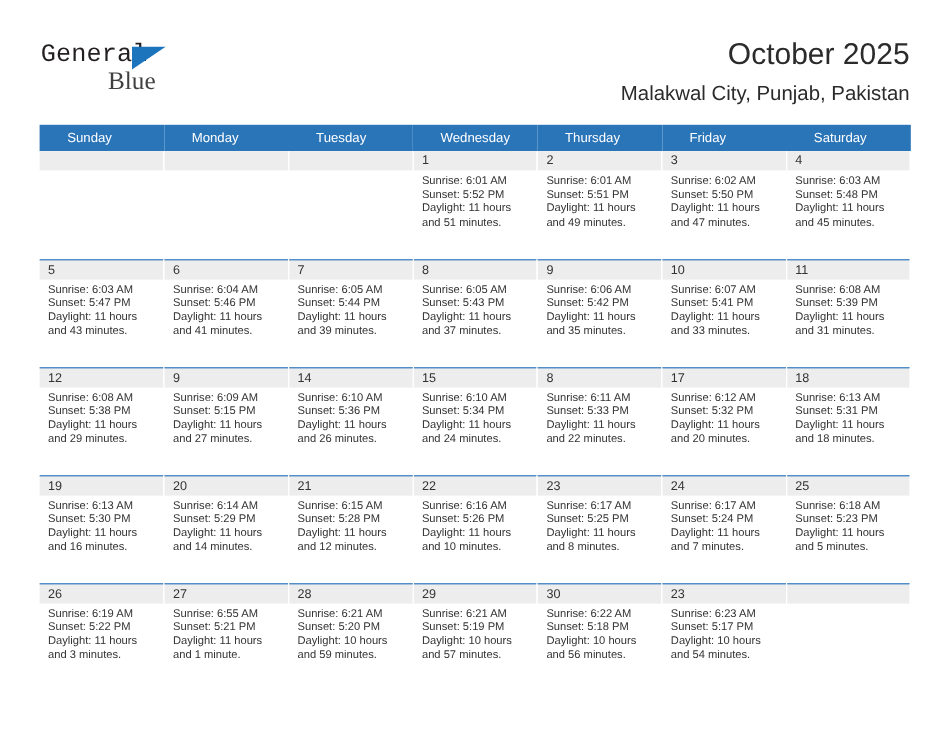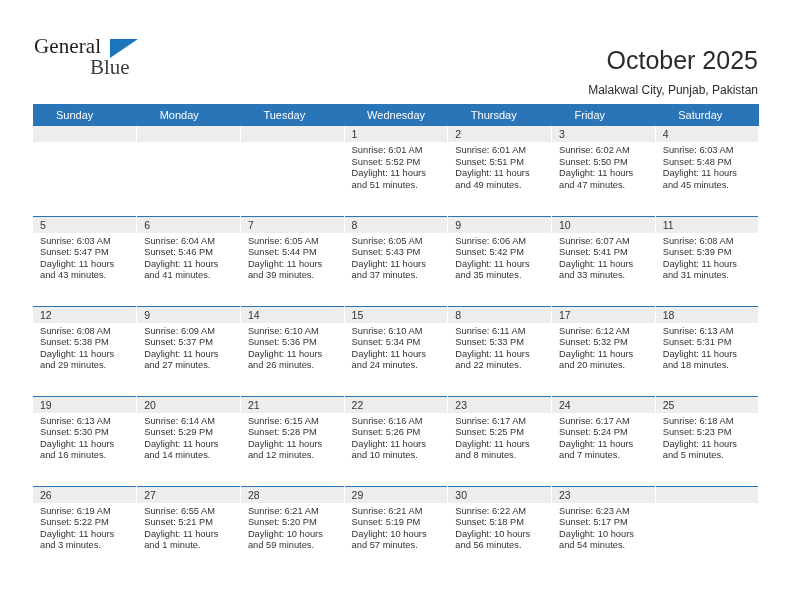--- a/index.html
+++ b/index.html
@@ -36,21 +36,21 @@
     width: 140px;
     height: 46px;
   }
   .logo-general {
     position: absolute;
     left: 0;
     top: 0;
     font-size: 21px;
     letter-spacing: 0.1px;
     color: #231f20;
-    font-family: Liberation Serif, serif;
+    font-family: Liberation Mono, monospace;
     line-height: 1;
   }
   .logo-tri {
     position: absolute;
     left: 76px;
     top: 3px;
     width: 0;
     height: 0;
     border-left: 28px solid #1c75bc;
     border-bottom: 19px solid transparent;
@@ -63,32 +63,31 @@
     color: #404040;
     font-family: Liberation Serif, serif;
     line-height: 1;
   }
 
   .title-block {
     position: absolute;
     right: 34px;
     top: 30px;
     text-align: right;
-    margin-top: 15px;
   }
   .cal-title {
     font-size: 25px;
     color: #2b2b2b;
     font-family: "Liberation Sans", sans-serif;
     line-height: 1.25;
     white-space: nowrap;
   }
   .cal-subtitle {
     margin-top: 7px;
-    font-size: 12px;
+    font-size: 17px;
     color: #2b2b2b;
     font-family: "Liberation Sans", sans-serif;
     white-space: nowrap;
   }
 
   
   .calendar {
     position: absolute;
     left: 33px;
     top: 104px;
@@ -305,21 +304,21 @@
             <div>Sunrise: 6:08 AM</div>
             <div>Sunset: 5:38 PM</div>
             <div>Daylight: 11 hours</div>
             <div>and 29 minutes.</div>
           </div>
         </td>
         <td class="daycell">
           <div class="daynum-band">9</div>
           <div class="cellbody">
             <div>Sunrise: 6:09 AM</div>
-            <div>Sunset: 5:37 PM</div>
+            <div>Sunset: 5:15 PM</div>
             <div>Daylight: 11 hours</div>
             <div>and 27 minutes.</div>
           </div>
         </td>
         <td class="daycell">
           <div class="daynum-band">14</div>
           <div class="cellbody">
             <div>Sunrise: 6:10 AM</div>
             <div>Sunset: 5:36 PM</div>
             <div>Daylight: 11 hours</div>

